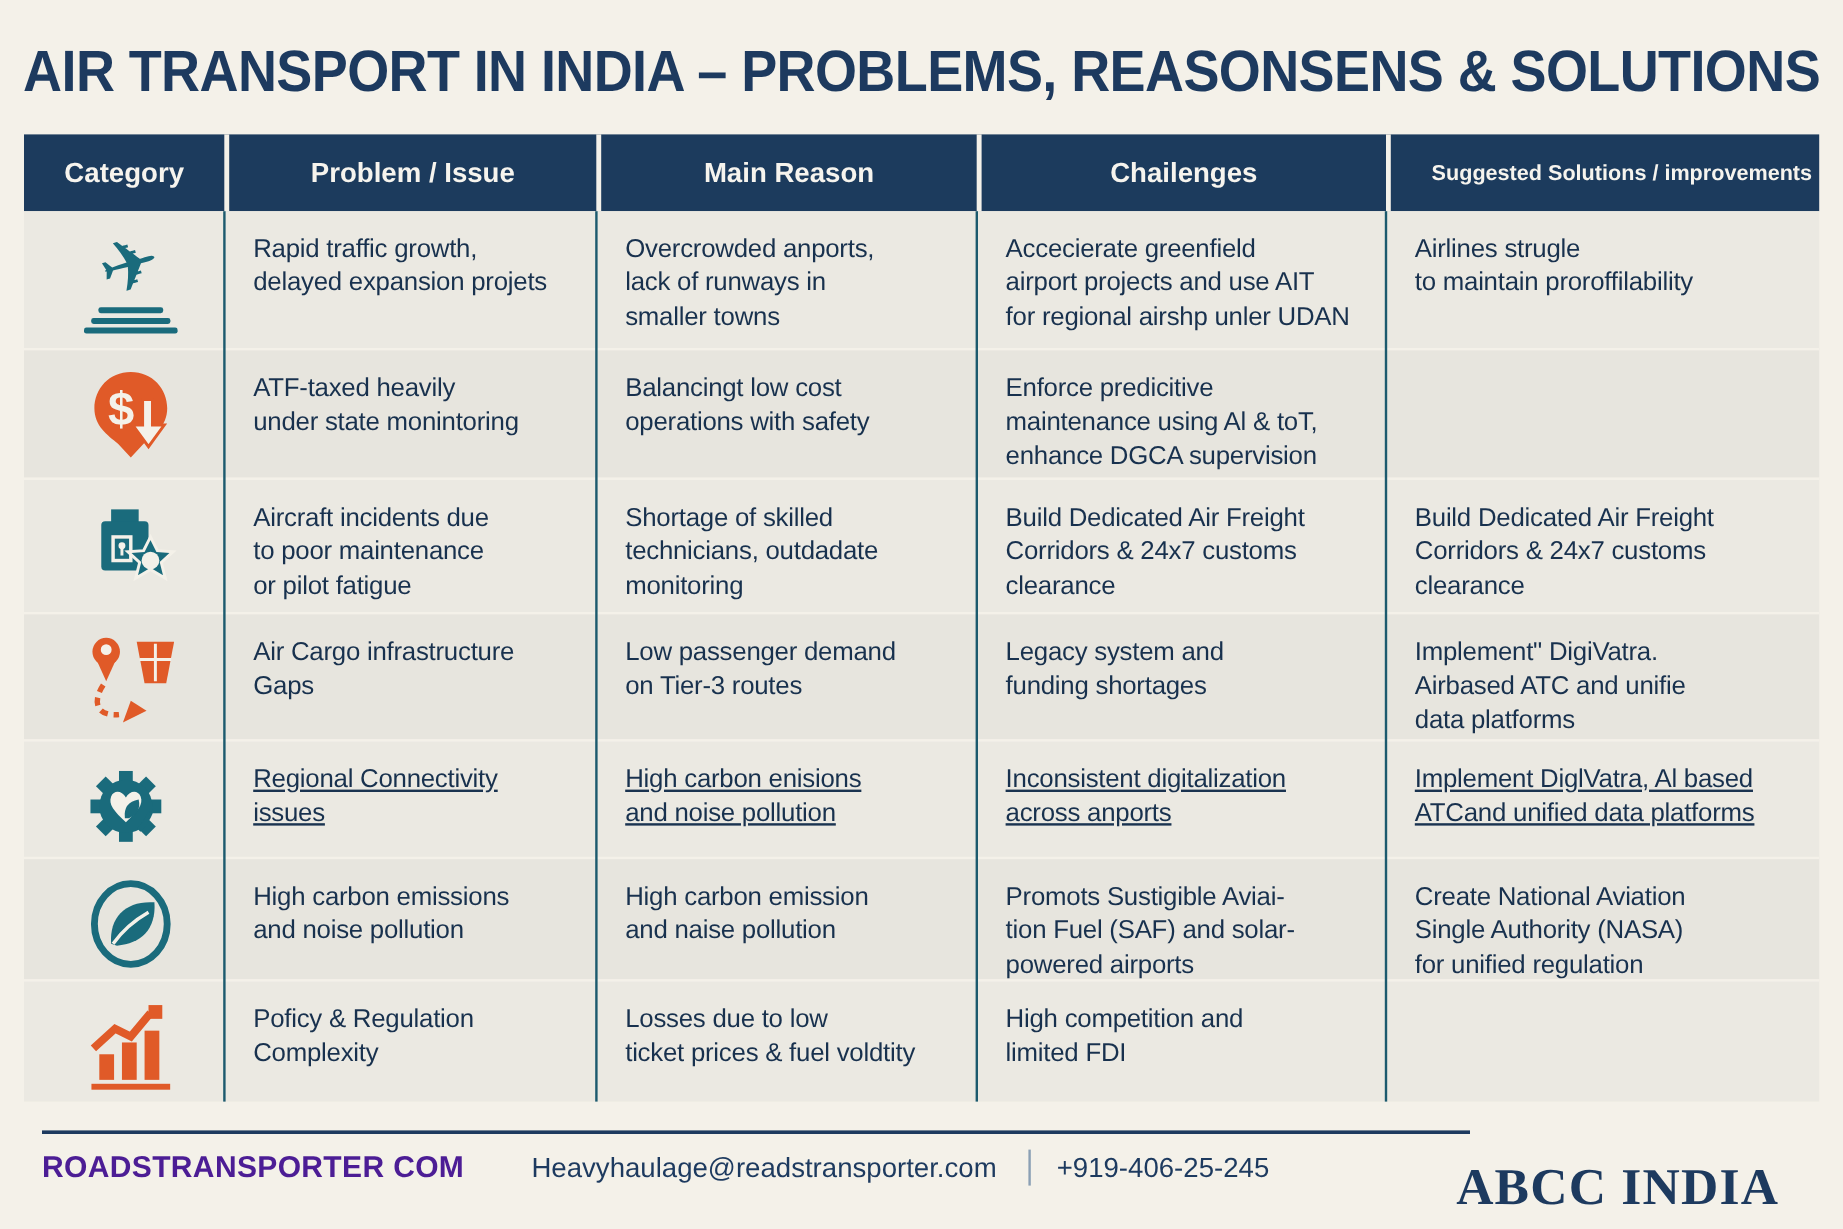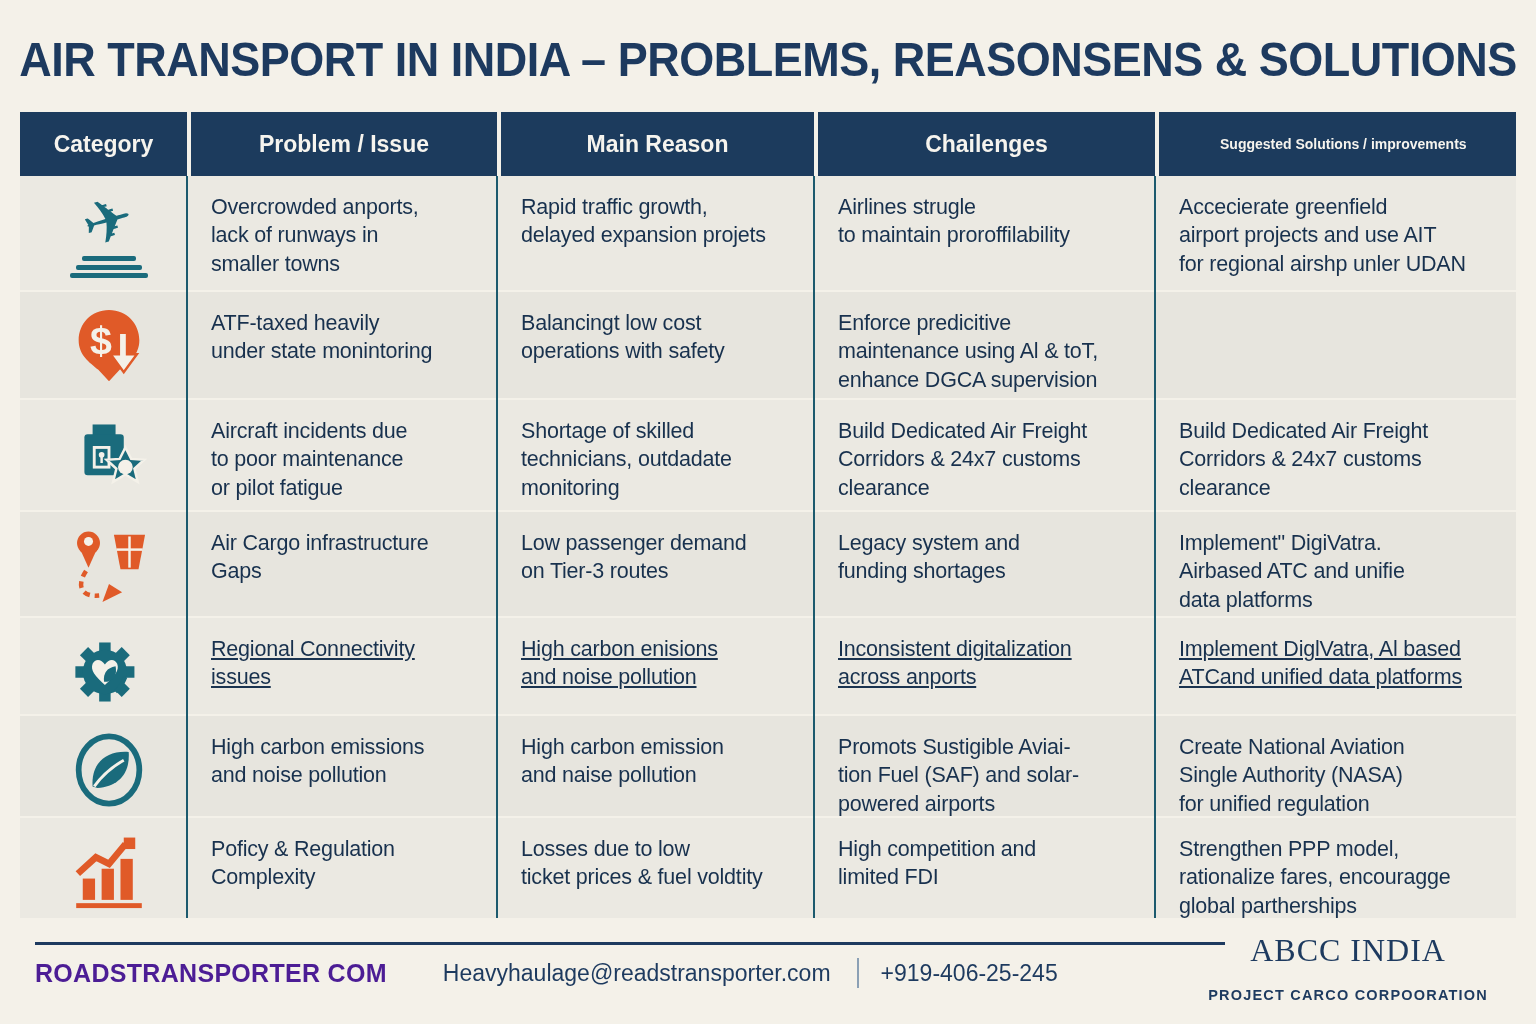--- a/index.html
+++ b/index.html
@@ -24,21 +24,21 @@
   }
   .hdr-row{height:64px;}
   .hdr-cell{
     background:#1c3b5d;color:#f6f4ee;font-weight:bold;font-size:23px;
     display:flex;align-items:center;justify-content:center;
     border-left:4px solid #f4f1e9;box-sizing:border-box;text-align:right;
   }
   .hdr-cell:first-child{border-left:none;}
   .hdr-cell.last{
     justify-content:flex-start;text-align:left;
-    padding-left:61px;font-size:14px;line-height:1.15;
+    padding-left:34px;font-size:18px;line-height:1.15;
   }
   .tbody{position:relative;}
   .vline{position:absolute;top:0;bottom:0;width:2px;background:#1c5a6e;z-index:3;}
   .body-row{box-sizing:border-box;}
   .body-row + .body-row{border-top:2px solid #f4f1e9;}
   .body-row:nth-child(odd){background:#ebe9e2;}
   .body-row:nth-child(even){background:#e7e5de;}
   .r1{height:114px;} .r2{height:108px;} .r3{height:112px;}
   .r4{height:106px;} .r5{height:98px;text-decoration:underline;}  .r6{height:102px;} .r7{height:102px;}
   .cell{
@@ -57,22 +57,22 @@
   .s1{width:54px;} .s2{width:66px;} .s3{width:78px;margin-top:3px;}
   
   .footer-line{position:absolute;left:35px;top:942px;width:1190px;height:3px;background:#1d3a5f;}
   .footer{position:absolute;left:35px;top:958px;display:flex;align-items:center;}
   .site{font-size:25px;font-weight:bold;color:#4c1d95;letter-spacing:0.3px;}
   .email{font-size:23px;color:#1d3a5f;margin-left:56px;}
   .fsep{width:2px;height:30px;background:#8ba0b5;margin:0 22px 0 26px;}
   .phone{font-size:23px;color:#1d3a5f;}
   .brand{position:absolute;right:48px;top:934px;text-align:center;}
   .brand-name{
-    font-family:"Liberation Serif",serif;font-weight:normal;
-    font-size:32px;color:#1d3a5f;letter-spacing:1px;line-height:1.0;
+    font-family:"Liberation Serif",serif;font-weight:bold;
+    font-size:43px;color:#1d3a5f;letter-spacing:1px;line-height:1.0;margin-top:34px;
   }
   .brand-sub{
     font-size:14.5px;font-weight:bold;color:#1d3a5f;
     letter-spacing:1.2px;margin-top:21px;
   }
 </style>
 </head>
 <body>
 
 <div class="title">AIR TRANSPORT IN INDIA – PROBLEMS, REASONSENS &amp; SOLUTIONS</div>
@@ -94,30 +94,30 @@
 
     <div class="body-row r1">
       <div class="cell icon-cell">
         <span class="plane-wrap">
           <span class="plane-glyph">✈</span>
           <span class="stripe s1"></span>
           <span class="stripe s2"></span>
           <span class="stripe s3"></span>
         </span>
       </div>
+      <div class="cell">Rapid traffic growth,
+delayed expansion projets</div>
       <div class="cell">Overcrowded anports,
 lack of runways in
 smaller towns</div>
-      <div class="cell">Rapid traffic growth,
-delayed expansion projets</div>
-      <div class="cell">Airlines strugle
-to maintain proroffilability</div>
       <div class="cell">Accecierate greenfield
 airport projects and use AIT
 for regional airshp unler UDAN</div>
+      <div class="cell">Airlines strugle
+to maintain proroffilability</div>
     </div>
 
     <div class="body-row r2">
       <div class="cell icon-cell">
         <svg class="icon" viewBox="0 0 100 100">
           <path d="M50 6 C72 6 87 23 87 43 C87 61 74 70 63 79 L50 93 L37 79 C26 70 13 61 13 43 C13 23 28 6 50 6 Z" fill="#e05a28"></path>
           <text x="40" y="60" font-size="48" font-weight="bold" fill="#f4f1e9" text-anchor="middle" font-family="Liberation Sans, sans-serif">$</text>
           <path d="M62 34 L62 60 L52 60 L68 82 L84 60 L72 60 L72 34 Z" fill="#f4f1e9" stroke="#e05a28" stroke-width="3"></path>
         </svg>
       </div>
@@ -239,23 +239,20 @@
           <path d="M12 52 L34 32 L50 40 L70 16" fill="none" stroke="#e05a28" stroke-width="8"></path>
           <rect x="68" y="8" width="14" height="14" fill="#e05a28"></rect>
         </svg>
       </div>
       <div class="cell">Poficy &amp; Regulation
 Complexity</div>
       <div class="cell">Losses due to low
 ticket prices &amp; fuel voldtity</div>
       <div class="cell">High competition and
 limited FDI</div>
-      <div class="cell">Strengthen PPP model,
-rationalize fares, encouragge
-global partherships</div>
     </div>
   </div>
 </div>
 
 <div class="footer-line"></div>
 <div class="footer">
   <span class="site">ROADSTRANSPORTER COM</span>
   <span class="email">Heavyhaulage@readstransporter.com</span>
   <span class="fsep"></span>
   <span class="phone">+919-406-25-245</span>

